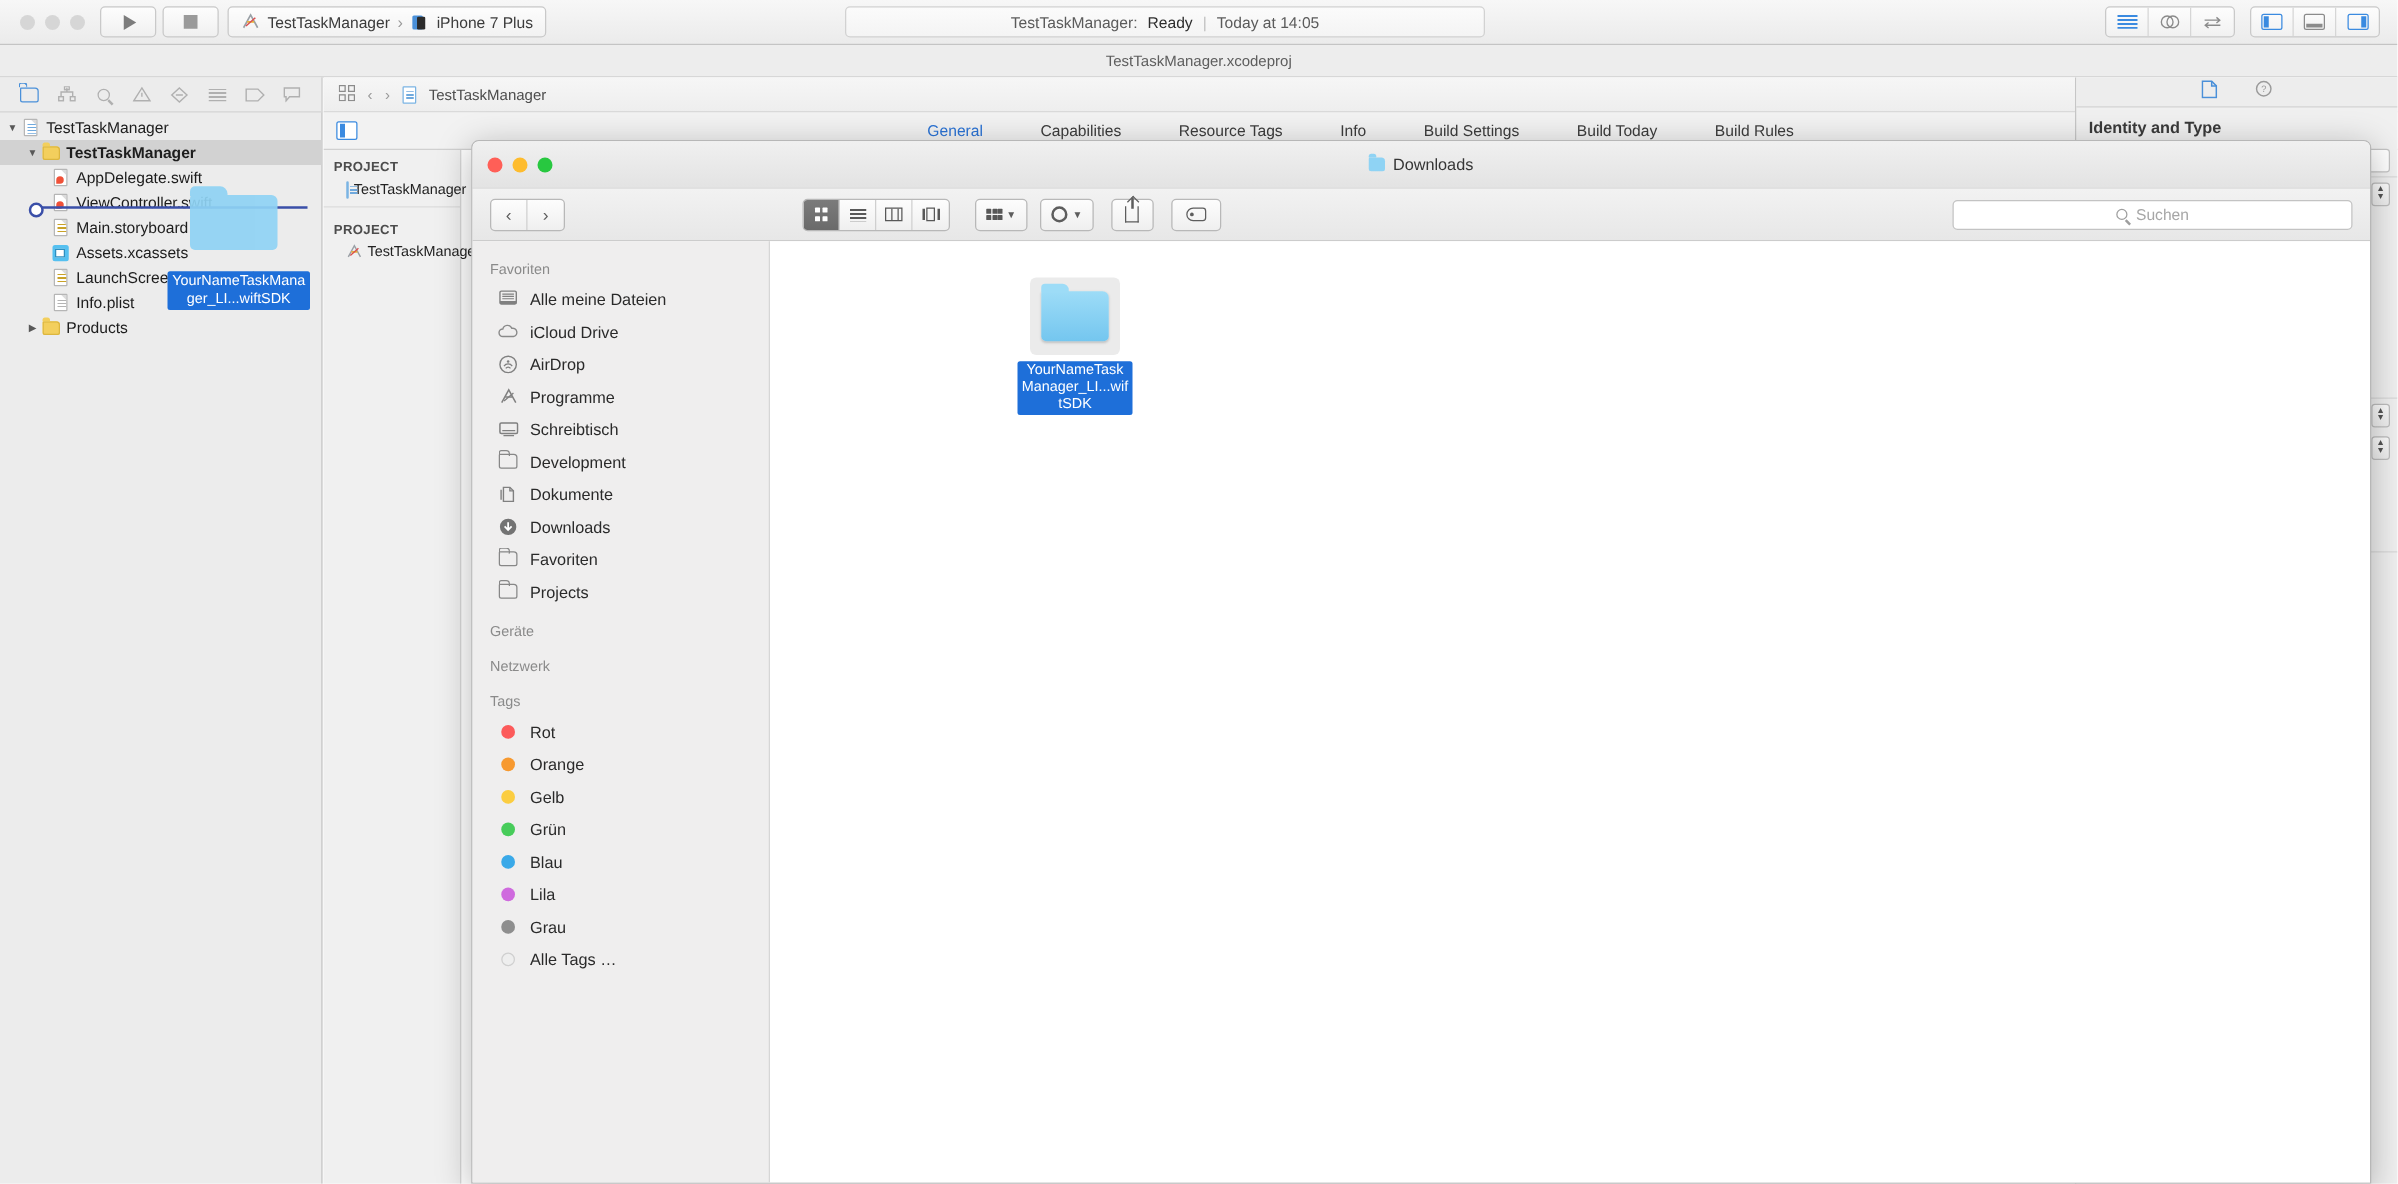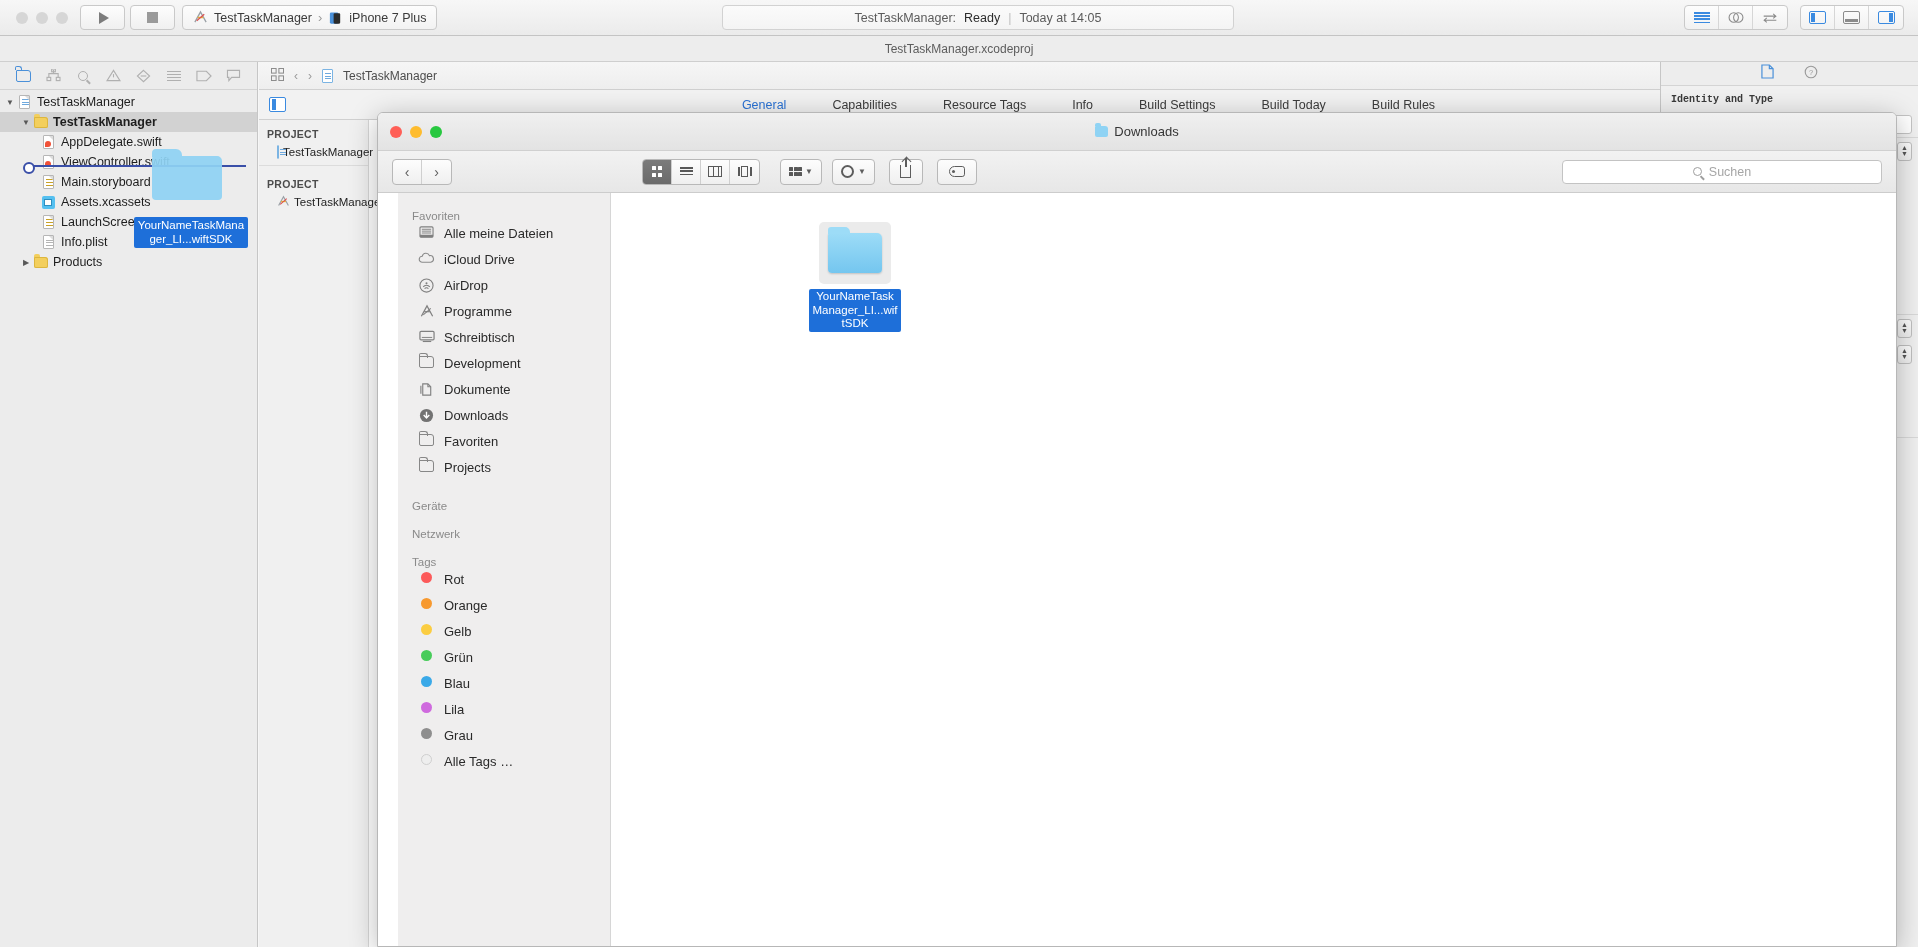--- a/index.html
+++ b/index.html
@@ -34,21 +34,21 @@
   .scheme{
     position:absolute; left:182px; top:5px; height:25px; min-width:195px;
     border:1px solid #c9c9c9; border-radius:4px;
     background:linear-gradient(#fdfdfd,#f2f2f2);
     display:flex; align-items:center; gap:6px; padding:0 10px;
     font-size:12.5px; color:#3b3b3b; white-space:nowrap;
   }
   .sep-chev{ color:#9b9b9b; font-size:13px; }
 
   .statusbar{
-    position:absolute; left:722px; top:5px; width:512px; height:25px;
+    position:absolute; left:676px; top:5px; width:512px; height:25px;
     border:1px solid #d2d2d2; border-radius:4px;
     background:linear-gradient(#fbfbfb,#f4f4f4);
     display:flex; align-items:center; justify-content:center; gap:8px;
     font-size:12.5px; color:#5b5b5b;
   }
   .statusbar b{ color:#2d2d2d; font-weight:normal; }
   .statusbar .vbar{ color:#c0c0c0; }
 
   .tb-right{ position:absolute; right:14px; top:5px; display:flex; gap:12px; }
   .seg{ display:flex; border:1px solid #c9c9c9; border-radius:4px; overflow:hidden;
@@ -172,21 +172,21 @@
 
   
   .insp{
     position:absolute; right:0; top:62px; width:258px; bottom:0;
     background:#f0f0f0; border-left:1px solid #c6c6c6;
   }
   .insp-tabs{
     height:24px; display:flex; align-items:center; justify-content:center; gap:30px;
     border-bottom:1px solid #d4d4d4; background:#ededed;
   }
-  .insp-hdr{ padding:8px 0 6px 10px; font-size:10px; font-weight:bold; color:#3a3a3a;font-family:Liberation Mono, monospace; }
+  .insp-hdr{ padding:8px 0 6px 10px; font-size:13px; font-weight:bold; color:#3a3a3a; }
   .insp-sep{ height:1px; background:#d9d9d9; }
   .insp-row{ display:flex; justify-content:flex-end; align-items:center; height:26px; padding-right:6px; gap:4px;}
   .insp-field{ width:150px; height:19px; background:#fff; border:1px solid #c4c4c4; border-radius:3px; }
   .stepper{ width:15px;height:19px;border:1px solid #bfbfbf;border-radius:3px;
     background:linear-gradient(#fdfdfd,#eee); display:flex;flex-direction:column;
     align-items:center;justify-content:center;line-height:6px;font-size:7px;color:#555;}
 
   
   .finder{
     position:absolute; left:377px; top:112px; width:1520px; height:835px;
@@ -242,25 +242,25 @@
     position:absolute; right:14px; width:320px; height:24px;
     background:#fff; border:1px solid #c3c3c3; border-radius:4px;
     display:flex; align-items:center; justify-content:center; gap:7px;
     font-size:12.5px; color:#a6a6a6;
   }
   .mag{ width:9px;height:9px;border:1.5px solid #9e9e9e;border-radius:50%;position:relative; }
   .mag:after{content:"";position:absolute;right:-4px;bottom:-3px;width:5px;height:1.5px;background:#9e9e9e;transform:rotate(45deg);}
 
   .fd-body{ position:absolute; left:0; right:0; top:80px; bottom:0; display:flex; }
   .fd-side{
-    width:213px; background:#efeeee; border-right:1px solid #d6d6d6;
-    padding-top:10px; overflow:hidden;margin-left:20px;
+    width:238px; background:#efeeee; border-right:1px solid #d6d6d6;
+    padding-top:10px; overflow:hidden;
   }
   .sb-hdr{ font-size:11.5px; color:#8a8a8a; padding:7px 0 4px 14px; font-weight:500; }
-  .sb-item{ display:flex; align-items:flex-start; gap:9px; height:26px; padding-left:20px;
+  .sb-item{ display:flex; align-items:center; gap:9px; height:26px; padding-left:20px;
             font-size:13px; color:#2a2a2a; }
   .sb-ic{ width:17px; display:flex; align-items:center; justify-content:center; }
   .dot{ width:11px;height:11px;border-radius:50%; }
   .gfolder{ width:15px;height:12px;border:1.4px solid #878787;border-radius:1px 3px 2px 2px;position:relative;}
   .gfolder:before{content:"";position:absolute;top:-4px;left:-1.4px;width:7px;height:4px;
     border:1.4px solid #878787;border-bottom:none;border-radius:2px 3px 0 0;}
 
   .fd-content{ flex:1; background:#fff; position:relative; }
   .fitem{ position:absolute; left:196px; top:29px; width:96px; text-align:center; }
   .fi-tile{ width:72px;height:62px;margin:0 auto; background:#ebebeb; border-radius:5px;

